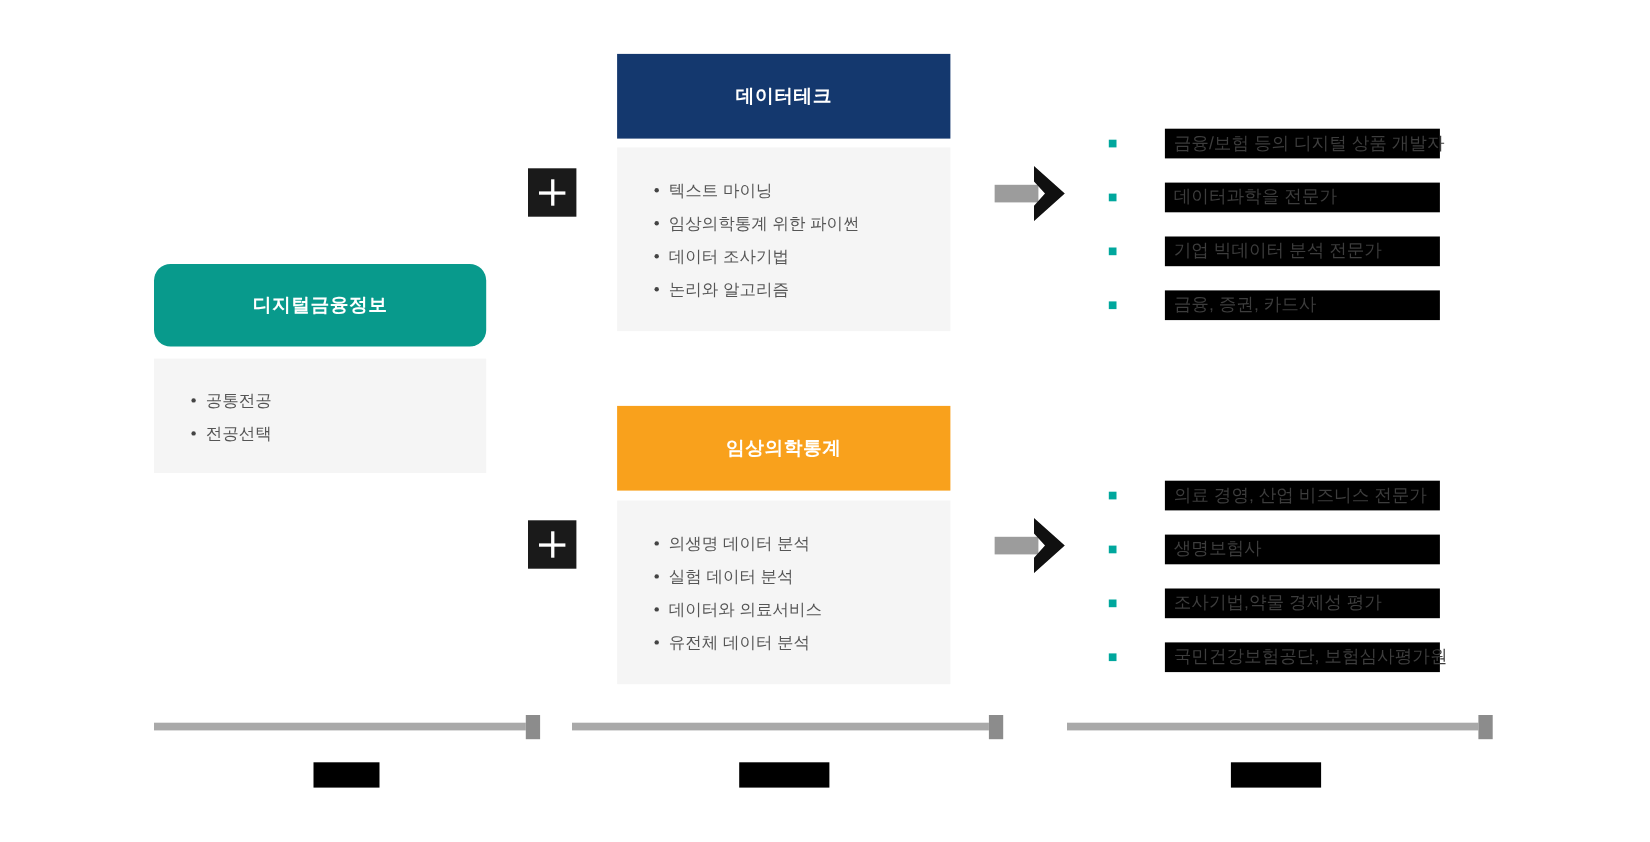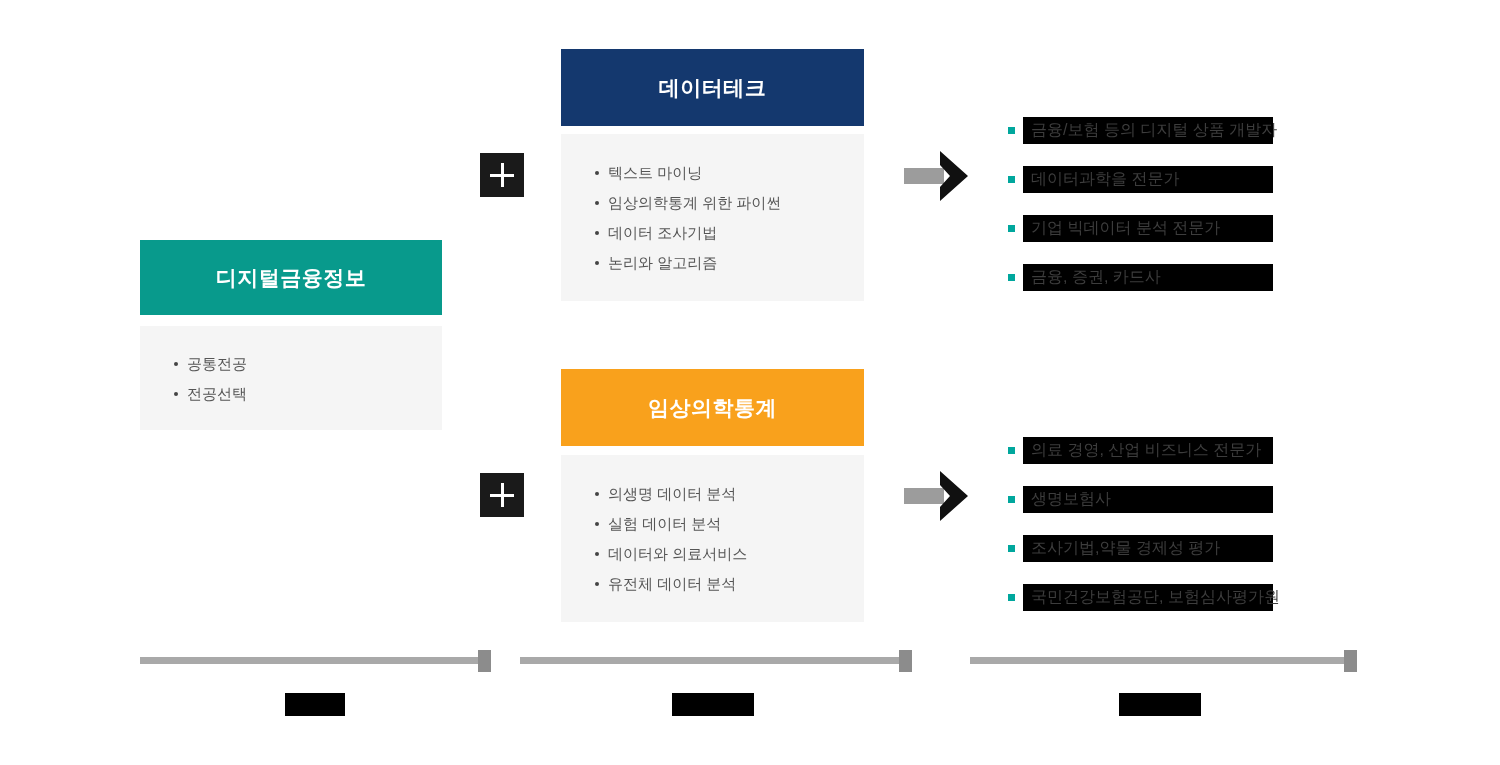--- a/index.html
+++ b/index.html
@@ -7,23 +7,23 @@
     position:relative;
     width:1500px;height:765px;
     background:#ffffff;
     font-family:"Liberation Sans","DejaVu Sans",sans-serif;
     overflow:hidden;
   }
   
   .hdr{
     position:absolute;
     display:flex;align-items:center;justify-content:center;
-    color:#ffffff;font-size:21px;font-weight:700;letter-spacing:0.5px;
-  }
-  .hdr.teal{background:#089a8c;}
+    color:#ffffff;font-size:17px;font-weight:700;letter-spacing:0.5px;
+  }
+  .hdr.teal{background:#089a8c;border-radius:15px;}
   .hdr.navy{background:#14386e;}
   .hdr.orange{background:#f9a11c;}
   
   .listbox{
     position:absolute;margin:0;
     background:#f5f5f5;
     list-style:none;
     box-sizing:border-box;
   }
   .listbox li{
@@ -46,21 +46,21 @@
     position:absolute;background:#ffffff;
   }
   .plus .ph{width:24px;height:3px;left:10px;top:20.5px;}
   .plus .pv{width:3px;height:24px;left:20.5px;top:10px;}
   
   .arrow{position:absolute;width:66px;height:50px;}
   
   .careers{position:absolute;}
   .career-row{
     display:flex;align-items:center;
-    height:41px;margin-bottom:8px;
+    height:41px;margin-bottom:8px;gap:36px;
   }
   .sq{
     width:7px;height:7px;background:#00a79d;
     margin-right:8px;flex:0 0 auto;
   }
   .career-text{
     display:flex;align-items:center;
     box-sizing:border-box;
     width:250px;height:27px;
     background:#000000;

